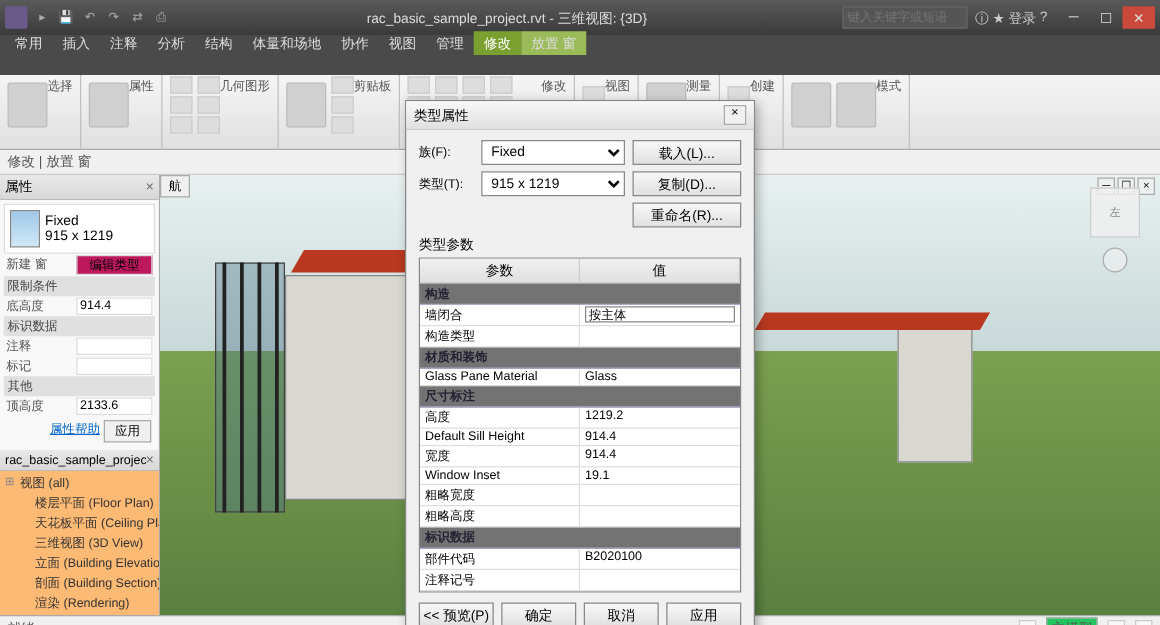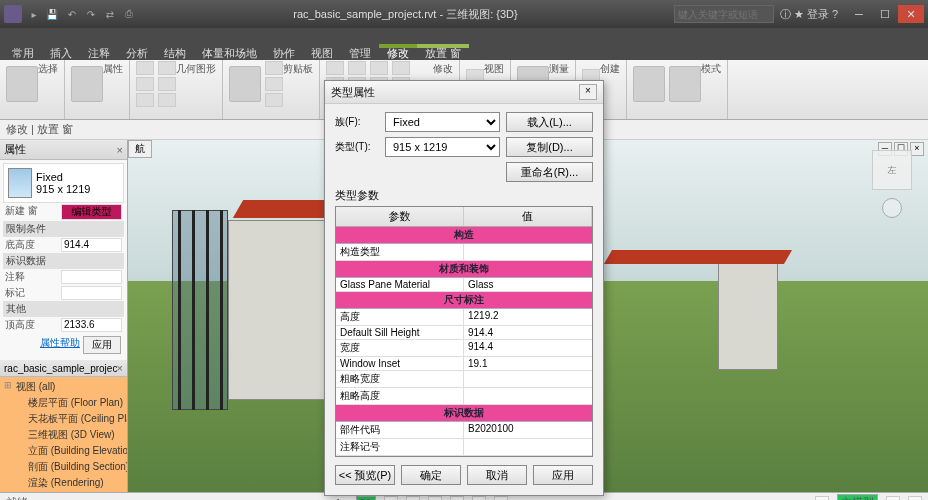--- a/index.html
+++ b/index.html
@@ -11,21 +11,21 @@
 .titlebar .qat { display: flex; gap: 3px; }
 .titlebar .qat span { width: 16px; height: 16px; display: inline-flex; align-items: center; justify-content: center; color: #aaa; font-size: 10px; }
 .titlebar .title { flex: 1; text-align: center; color: #ddd; font-size: 11px; }
 .titlebar .search { width: 100px; height: 18px; background: #555; border: 1px solid #666; color: #aaa; font-size: 10px; padding: 0 3px; }
 .titlebar .right-icons { display: flex; gap: 3px; margin-left: 6px; align-items: center; }
 .titlebar .win-btns { display: flex; margin-left: 8px; }
 .titlebar .win-btn { width: 26px; height: 18px; display: flex; align-items: center; justify-content: center; color: #ddd; }
 .titlebar .win-close { background: #c94a3b; }
 
 
-.menubar { height: 20px; background: #4a4a4a; display: flex; padding: 16px 4px; }
+.menubar { height: 20px; background: #4a4a4a; display: flex; padding: 16px 4px; align-items: flex-end; }
 .menubar span { padding: 2px 8px; color: #ddd; font-size: 11px; }
 .menubar span.active { background: #7aa030; color: #fff; }
 
 
 .ribbon { height: 60px; background: linear-gradient(#f5f5f5, #e0e0e0); border-bottom: 1px solid #aaa; display: flex; }
 .ribbon-group { border-right: 1px solid #c0c0c0; padding: 2px 6px; display: flex; flex-direction: row; justify-content: space-between; }
 .ribbon-group .tools { display: flex; gap: 4px; align-items: center; height: 44px; }
 .ribbon-group .label { font-size: 10px; color: #555; text-align: center; }
 .rib-big { width: 32px; height: 36px; background: #d0d0d0; border: 1px solid #bbb; border-radius: 2px; }
 .rib-small-col { display: flex; flex-direction: column; gap: 2px; }
@@ -78,21 +78,21 @@
 .dlg-title .x { margin-left: auto; width: 18px; height: 16px; border: 1px solid #aaa; text-align: center; font-size: 10px; background: #f0f0f0; }
 .dlg-body { padding: 8px 10px; }
 .dlg-row { display: flex; align-items: center; margin-bottom: 5px; gap: 6px; }
 .dlg-row label { width: 44px; font-size: 10px; }
 .dlg-row select { flex: 1; height: 20px; border: 1px solid #888; background: #fff; font-size: 11px; padding: 0 3px; }
 .dlg-row button { width: 87px; height: 20px; font-size: 11px; background: linear-gradient(#f8f8f8, #e0e0e0); border: 1px solid #888; }
 .dlg-section-lbl { font-size: 11px; margin: 6px 0 3px; }
 .param-table { border: 1px solid #888; background: #fff; }
 .param-hdr { display: flex; background: linear-gradient(#f0f0f0, #e0e0e0); border-bottom: 1px solid #aaa; }
 .param-hdr div { flex: 1; text-align: center; padding: 2px; font-size: 11px; border-right: 1px solid #ccc; }
-.param-group { background: #ec4899; padding: 1px 4px; font-size: 10px; font-weight: bold; color: #223; border-bottom: 1px solid #aac; text-align: center; }
+.param-group { background: #737373; padding: 1px 4px; font-size: 10px; font-weight: bold; color: #223; border-bottom: 1px solid #aac; }
 .param-row { display: flex; border-bottom: 1px solid #ddd; }
 .param-row .pk { width: 50%; padding: 1px 4px; font-size: 10px; border-right: 1px solid #ddd; }
 .param-row .pv { width: 50%; padding: 1px 4px; font-size: 10px; }
 .param-row .pv input { width: 100%; border: 1px solid #888; font-size: 10px; padding: 0 2px; }
 .dlg-footer { display: flex; justify-content: center; gap: 6px; padding: 8px 0 2px; }
 .dlg-footer button { width: 60px; height: 20px; font-size: 11px; background: linear-gradient(#f8f8f8, #e0e0e0); border: 1px solid #888; }
 
 
 .statusbar { height: 20px; background: #f0f0f0; border-top: 1px solid #aaa; display: flex; align-items: center; padding: 0 6px; font-size: 10px; color: #555; gap: 8px; }
 .statusbar .spacer { flex: 1; }
@@ -351,20 +351,24 @@
       <button>重命名(R)...</button>
     </div>
     <div class="dlg-section-lbl">类型参数</div>
     <div class="param-table">
       <div class="param-hdr">
         <div>参数</div>
         <div>值</div>
       </div>
       <div class="param-group">构造</div>
       <div class="param-row">
+          <div class="pk">墙闭合</div>
+          <div class="pv"><input value="按主体" style=""></div>
+        </div>
+      <div class="param-row">
           <div class="pk">构造类型</div>
           <div class="pv"></div>
         </div>
       <div class="param-group">材质和装饰</div>
       <div class="param-row">
           <div class="pk">Glass Pane Material</div>
           <div class="pv">Glass</div>
         </div>
       <div class="param-group">尺寸标注</div>
       <div class="param-row">

